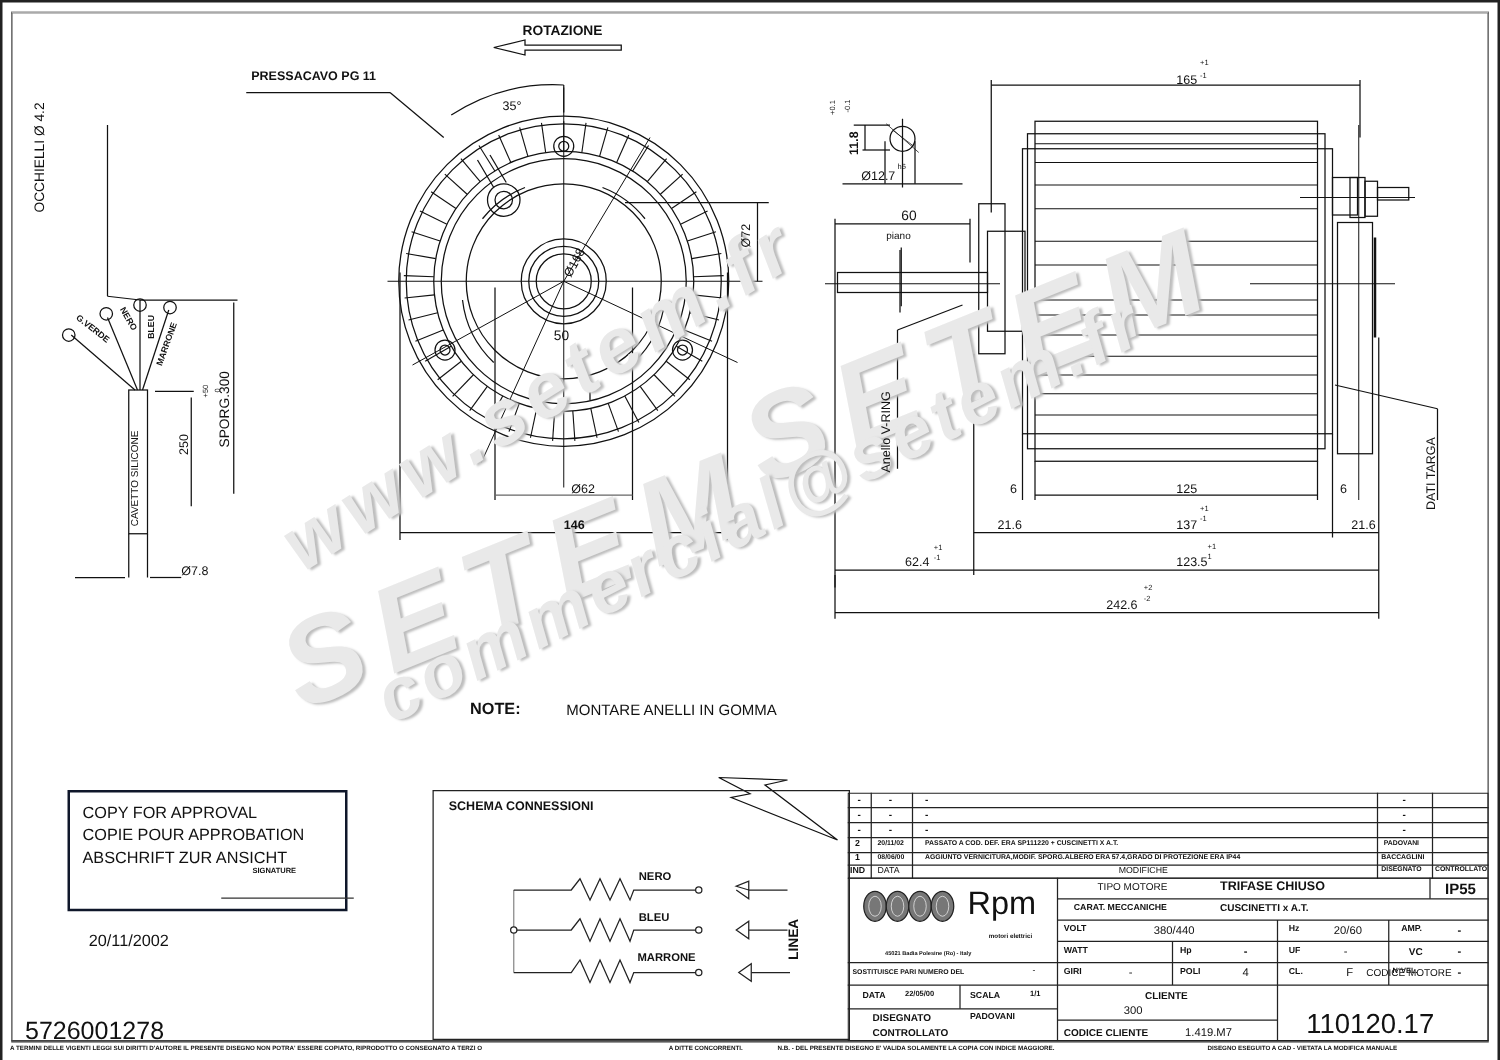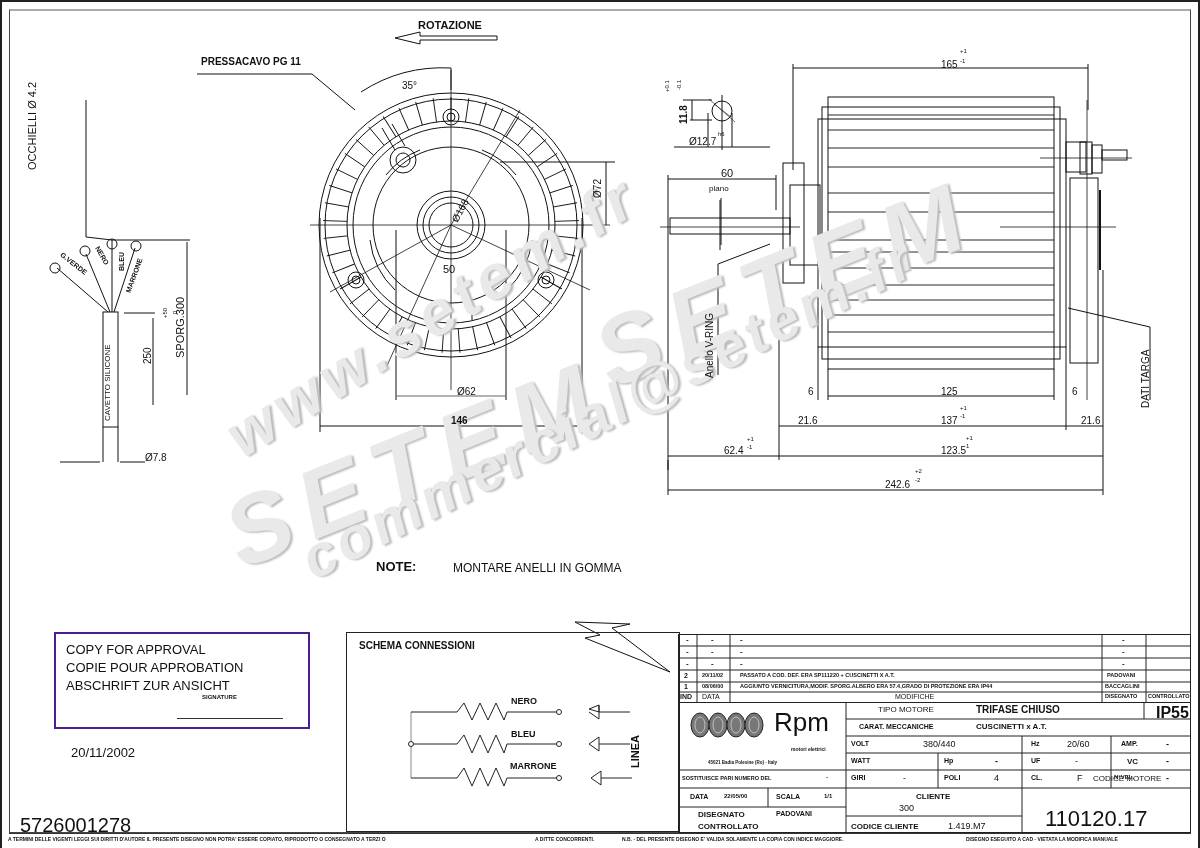--- a/index.html
+++ b/index.html
@@ -280,21 +280,21 @@
   <div class="t" style="left:941px;top:445px;font-size:10px;">123.5</div>
   <div class="t" style="left:966px;top:435px;font-size:6px;">+1</div>
   <div class="t" style="left:966px;top:443px;font-size:6px;">1</div>
   <div class="t" style="left:885px;top:479px;font-size:10px;">242.6</div>
   <div class="t" style="left:915px;top:468px;font-size:6px;">+2</div>
   <div class="t" style="left:915px;top:477px;font-size:6px;">-2</div>
 
   <div class="t" style="left:376px;top:559px;font-size:13px;font-weight:bold;">NOTE:</div>
   <div class="t" style="left:453px;top:561px;font-size:12px;">MONTARE ANELLI IN GOMMA</div>
 
-  <div class="tb" style="left:54px;top:632px;width:256px;height:97px;border:2px solid #4c1d95;">
+  <div class="tb" style="left:54px;top:632px;width:224px;height:97px;border:2px solid #0f172a;">
     <div class="t" style="left:10px;top:8px;font-size:13px;">COPY FOR APPROVAL</div>
     <div class="t" style="left:10px;top:26px;font-size:13px;">COPIE POUR APPROBATION</div>
     <div class="t" style="left:10px;top:44px;font-size:13px;">ABSCHRIFT ZUR ANSICHT</div>
     <div class="t" style="left:146px;top:60px;font-size:6px;font-weight:bold;">SIGNATURE</div>
     <div class="abs" style="left:121px;top:84px;width:106px;border-top:1px solid #333;"></div>
   </div>
   <div class="t" style="left:71px;top:745px;font-size:13px;">20/11/2002</div>
   <div class="t" style="left:20px;top:814px;font-size:20px;">5726001278</div>
 
   <div class="tb" style="left:346px;top:632px;width:334px;height:200px;border-width:1px;">
@@ -407,21 +407,21 @@
           <ellipse cx="64" cy="13" rx="5" ry="8"></ellipse>
         </g>
       </svg>
     </div>
     <div class="t" style="left:96px;top:5px;font-size:26px;">Rpm</div>
     <div class="t" style="left:113px;top:44px;font-size:5px;font-weight:bold;">motori elettrici</div>
     <div class="t" style="left:30px;top:58px;font-size:4.5px;font-weight:bold;">45021 Badia Polesine (Ro) - Italy</div>
 
     <div class="t" style="left:200px;top:3px;font-size:8px;">TIPO MOTORE</div>
     <div class="t" style="left:298px;top:2px;font-size:10px;font-weight:bold;">TRIFASE CHIUSO</div>
-    <div class="t" style="left:478px;top:2px;font-size:16px;font-weight:bold;">IP55</div>
+    <div class="t" style="left:478px;top:2px;font-size:12px;font-weight:bold;">IP55</div>
 
     <div class="t" style="left:181px;top:21px;font-size:7px;font-weight:bold;">CARAT. MECCANICHE</div>
     <div class="t" style="left:298px;top:20px;font-size:8px;font-weight:bold;">CUSCINETTI x A.T.</div>
 
     <div class="t" style="left:173px;top:38px;font-size:7px;font-weight:bold;">VOLT</div>
     <div class="t" style="left:245px;top:37px;font-size:9px;">380/440</div>
     <div class="t" style="left:353px;top:38px;font-size:7px;font-weight:bold;">Hz</div>
     <div class="t" style="left:389px;top:37px;font-size:9px;">20/60</div>
     <div class="t" style="left:443px;top:38px;font-size:7px;font-weight:bold;">AMP.</div>
     <div class="t" style="left:488px;top:37px;font-size:9px;font-weight:bold;">-</div>

